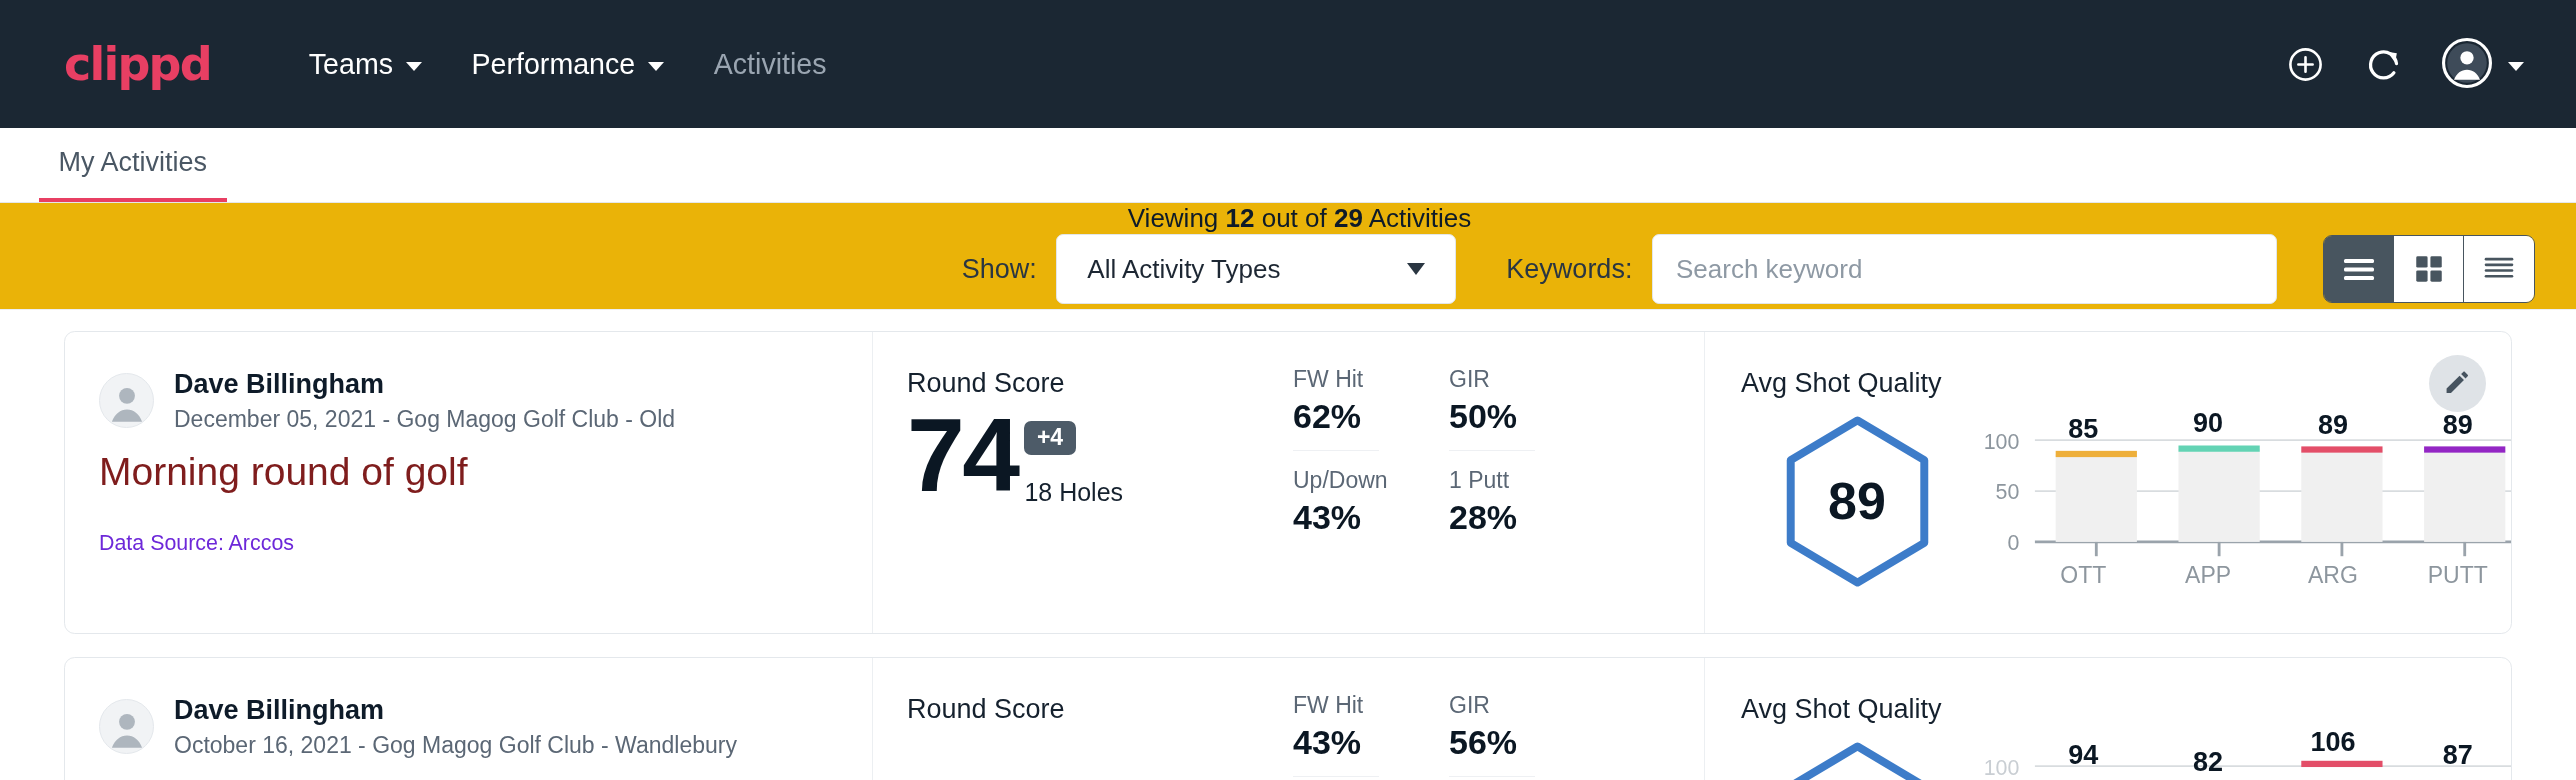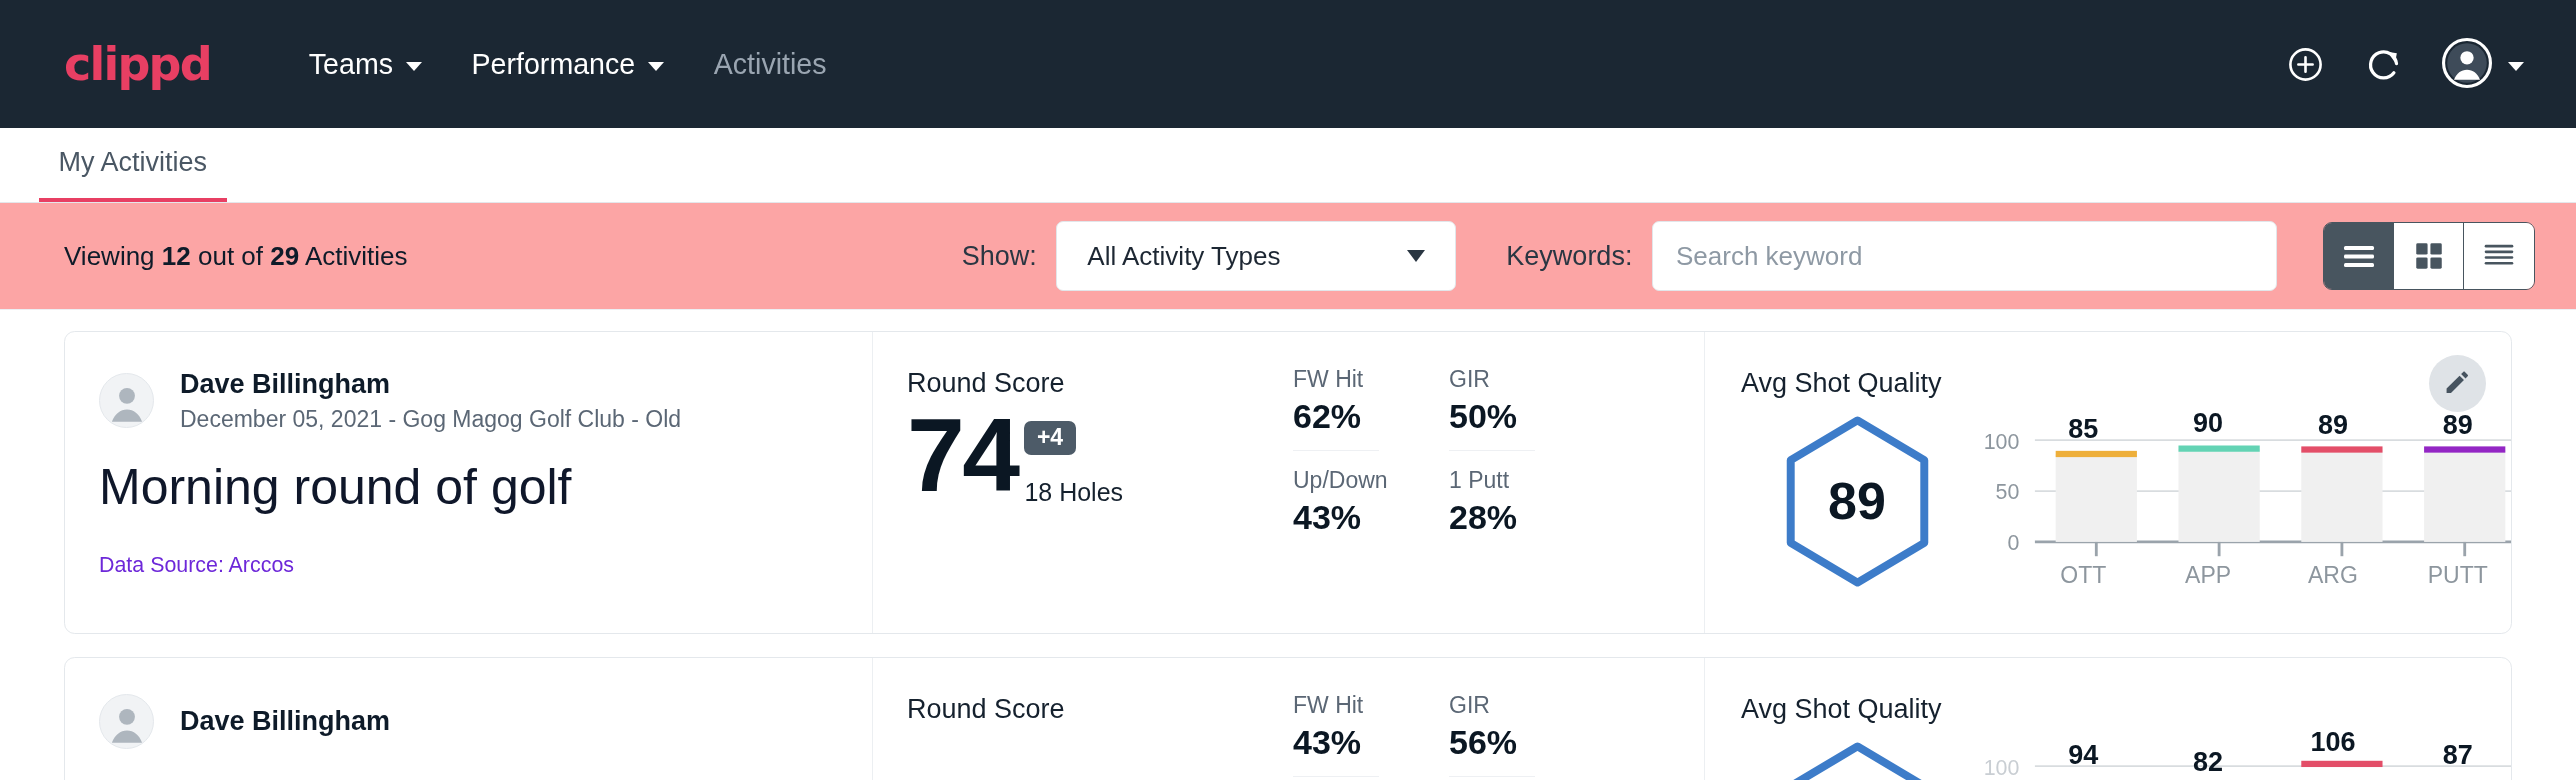--- a/index.html
+++ b/index.html
@@ -64,25 +64,26 @@
     font-size: 27px;
     color: #4a5764;
     padding: 0 19.6px 19.6px 19.6px;
     border-bottom: 4.5px solid #e83f63;
     cursor: pointer;
   }
 
   
   .toolbar {
     height: 107px;
-    background: #fca5a5;
+    background: #eab308;
     display: flex;
     align-items: center;
     padding: 0 41px 0 64px;
     border-bottom: 0.9px solid #eceff3;
+    flex-direction: column;
   }
   .viewing {
     font-size: 26px;
     color: #0e1b29;
   }
   .viewing b { font-weight: 700; }
   .tool-mid {
     margin-left: auto;
     display: flex; align-items: center; gap: 0;
   }
@@ -149,31 +150,31 @@
     height: 303px;
     display: flex;
     position: relative;
     margin-bottom: 23px;
   }
   .card-left {
     width: 808px;
     padding: 36px 0 0 34px;
     border-right: 1.8px solid #eceff2;
   }
-  .who { display: flex; align-items: center; gap: 26px; }
+  .who { display: flex; align-items: center; gap: 20px; }
   .av {
     width: 55px; height: 55px; border-radius: 50%;
     background: #f1f3f5;
     border: 1.8px solid #e4e8ec;
     display: flex; align-items: center; justify-content: center;
     overflow: hidden;
   }
   .who-text .nm { font-size: 27px; font-weight: 700; color: #0e1b29; line-height: 1.25; }
   .who-text .dt { font-size: 23px; color: #5b6775; margin-top: 3.6px; }
-  .title { font-size: 50px; color: #0f172a; margin-top: 25px; }
+  .title { font-size: 39px; color: #7f1d1d; margin-top: 17px; }
   .src { font-size: 21.4px; color: #6d28d9; margin-top: 37px; }
 
   .card-mid {
     width: 420px;
     padding: 36px 0 0 34px;
   }
   .sec-label { font-size: 27px; color: #15212e; }
   .score-row { display: flex; align-items: flex-end; margin-top: 3.6px; }
   .score-num {
     font-size: 104px; font-weight: 700; color: #0b1723;
@@ -439,20 +440,21 @@
     <div class="card-left">
       <div class="who">
         <div class="av">
           <svg width="50" height="50" viewBox="0 0 48 48">
             <circle cx="24" cy="19" r="7.6" fill="#aeb6be"></circle>
             <path d="M9.5 44c2.7-7.8 8.2-11.9 14.5-11.9S35.8 36.2 38.5 44z" fill="#aeb6be"></path>
           </svg>
         </div>
         <div class="who-text">
           <div class="nm">Dave Billingham</div>
+          <div class="dt">October 16, 2021 - Gog Magog Golf Club - Wandlebury</div>
         </div>
       </div>
     </div>
 
     <div class="card-mid">
       <div class="sec-label">Round Score</div>
     </div>
 
     <div class="card-stats">
       <div class="stat-cell">

